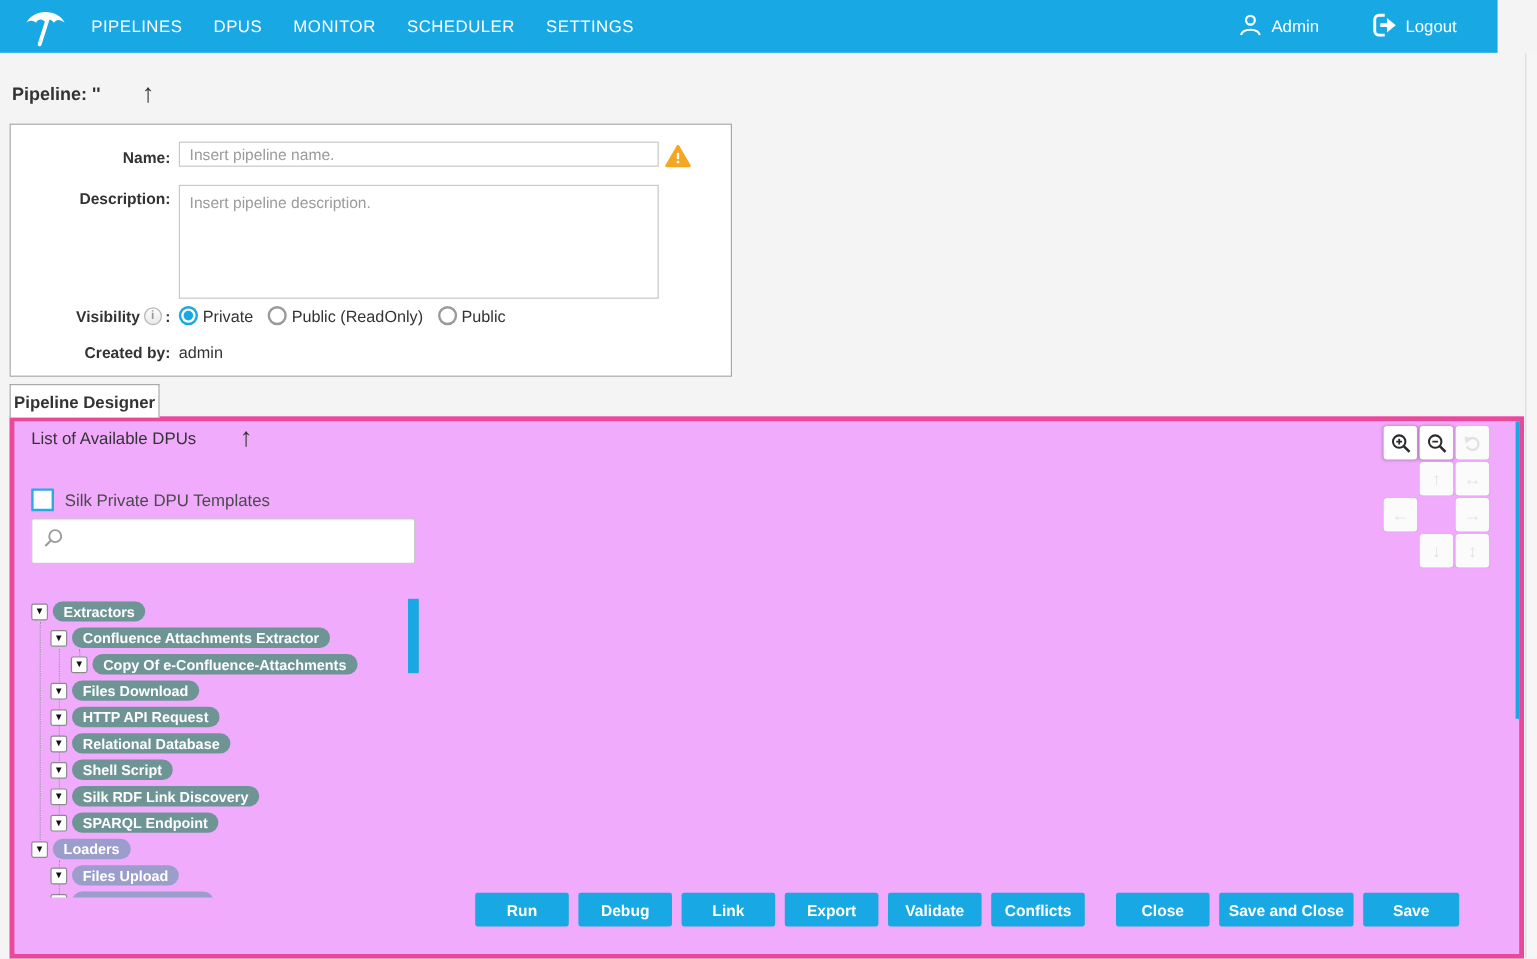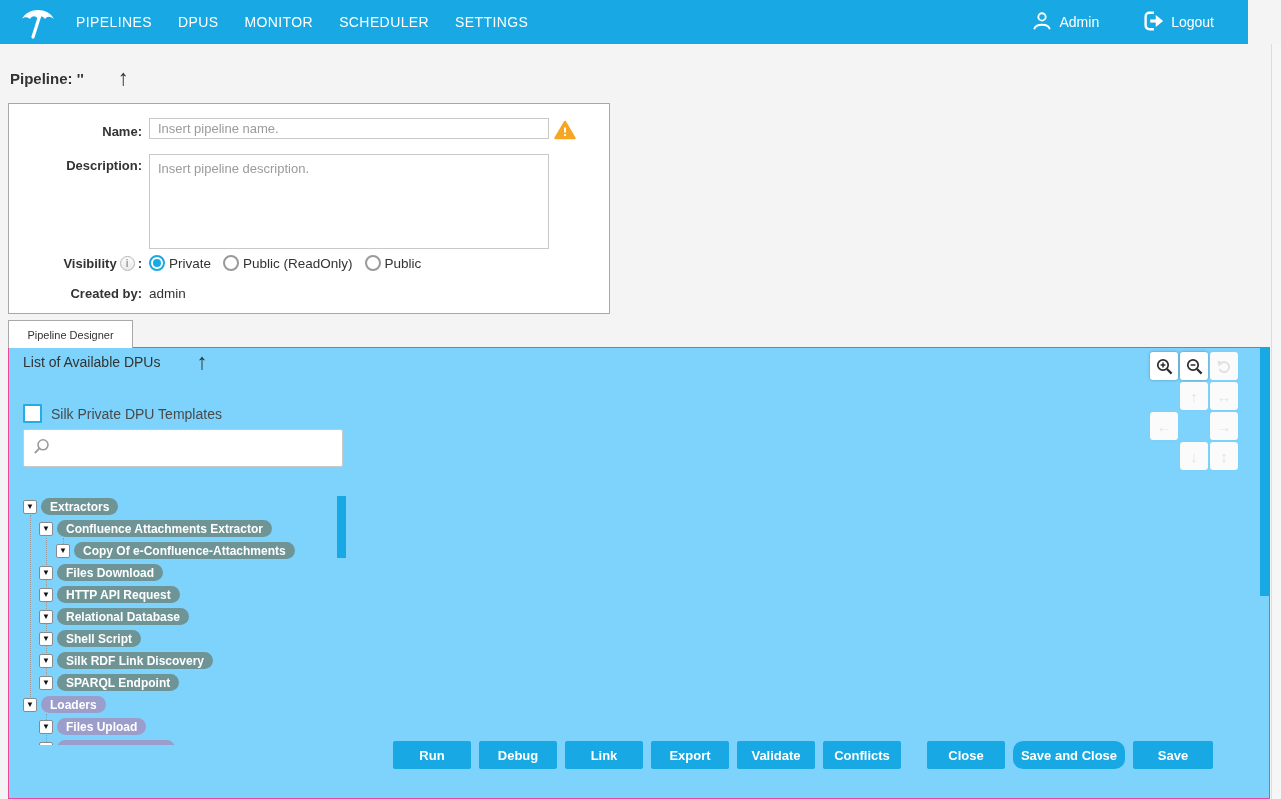--- a/index.html
+++ b/index.html
@@ -39,23 +39,23 @@
   .radio-opt { display:flex; align-items:center; gap:4px; margin-right:12px; font-size:13.5px; color:#333; cursor:pointer; }
   .radio { width:16px; height:16px; border-radius:50%; border:2px solid #9a9a9a; background:#fff;
            display:inline-flex; align-items:center; justify-content:center; }
   .radio.sel { border-color:#18a9e4; }
   .radio.sel::after { content:""; width:8px; height:8px; border-radius:50%; background:#18a9e4; }
   .created-val { font-size:13.5px; color:#333; }
 
   
   .tab { position:absolute; left:8px; top:320px; width:125px; height:28px; background:#fff;
          border:1px solid #a9a9a9; border-bottom:none; z-index:3;
-         display:flex; align-items:center; justify-content:center; font-size:11px; color:#333; cursor:pointer; }
-  .panel { position:absolute; left:8px; top:347px; width:1262px; height:452px; background:#7dd3fc;
-           border:1px solid #ec4899; overflow:hidden; z-index:2; }
+         display:flex; align-items:center; justify-content:center; font-size:14px; color:#333; cursor:pointer;font-weight:bold; }
+  .panel { position:absolute; left:8px; top:347px; width:1262px; height:452px; background:#f0abfc;
+           border:4px solid #ec4899; overflow:hidden; z-index:2; }
 
   .dpu-head { position:absolute; left:14px; top:4px; display:flex; align-items:center; gap:36px; }
   .dpu-title { font-size:14px; color:#333; }
 
   .chk-row { position:absolute; left:14px; top:56px; display:flex; align-items:center; gap:9px; cursor:pointer; }
   .chk { width:19px; height:19px; border:2px solid #29abe2; background:#fff; border-radius:1px; }
   .chk-label { font-size:14px; color:#4a4a4a; }
 
   .filter-wrap { position:absolute; left:14px; top:81px; width:320px; height:38px; border:1px solid #c9c9c9;
                  border-radius:2px; background:#fff; display:flex; align-items:center; padding:0 9px; gap:7px; }
@@ -88,21 +88,21 @@
   .zbtn.blank { visibility:hidden; }
 
   .canvas-scroll { position:absolute; left:1251px; top:0; width:9px; height:248px; background:#18a9e4; }
 
   
   .actions { position:absolute; top:393px; display:flex; gap:8px; }
   .actions.left-group { left:384px; }
   .actions.right-group { left:918px; }
   .abtn { height:28px; width:78px; background:#18a9e4; color:#fff; border:none; border-radius:2px;
           font-family:"Liberation Sans",sans-serif; font-size:13px; font-weight:bold; cursor:pointer; }
-  .abtn.wide { width:112px;border-radius:10px; } .abtn.w80 { width:80px; }
+  .abtn.wide { width:112px; } .abtn.w80 { width:80px; }
 
   
   .win-scroll { position:absolute; right:0; top:44px; width:10px; height:755px; background:#f6f6f6; border-left:1px solid #ddd; }
 </style>
 </head>
 <body>
 
 <div id="frame">
 
   <div class="topbar">

